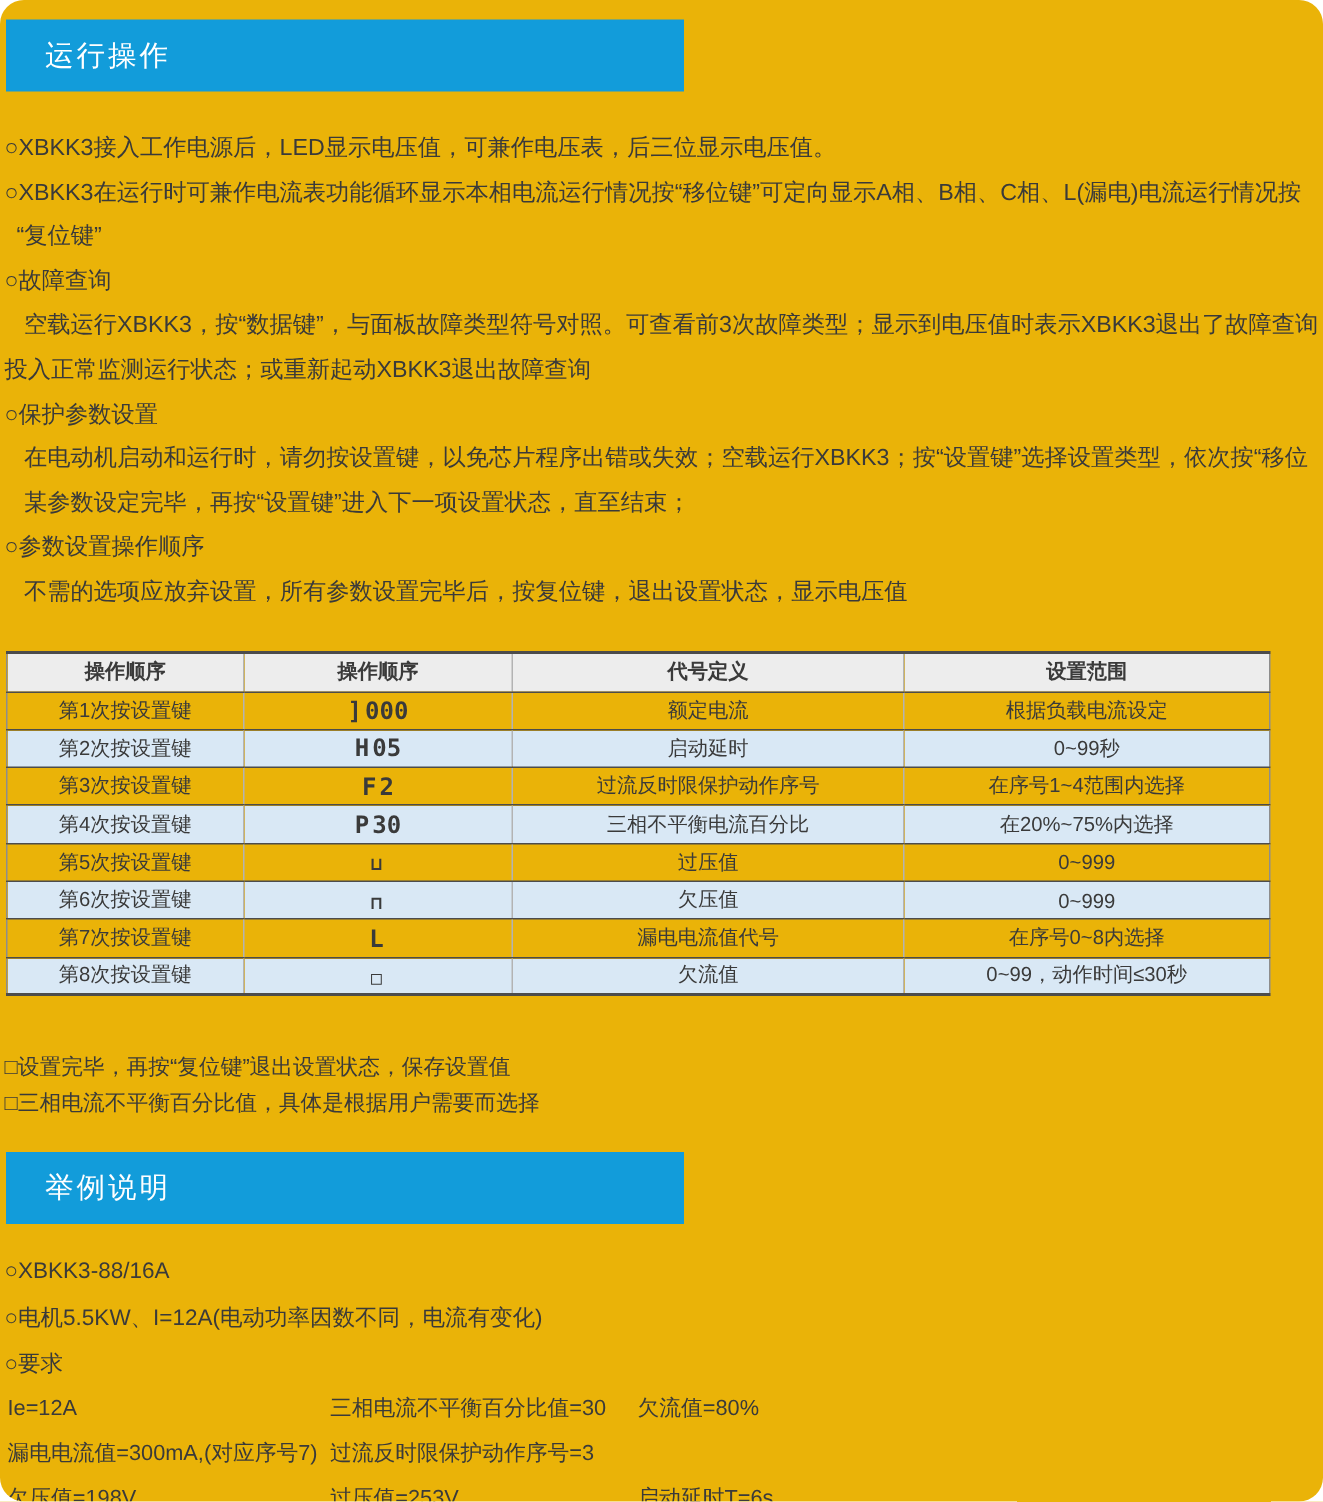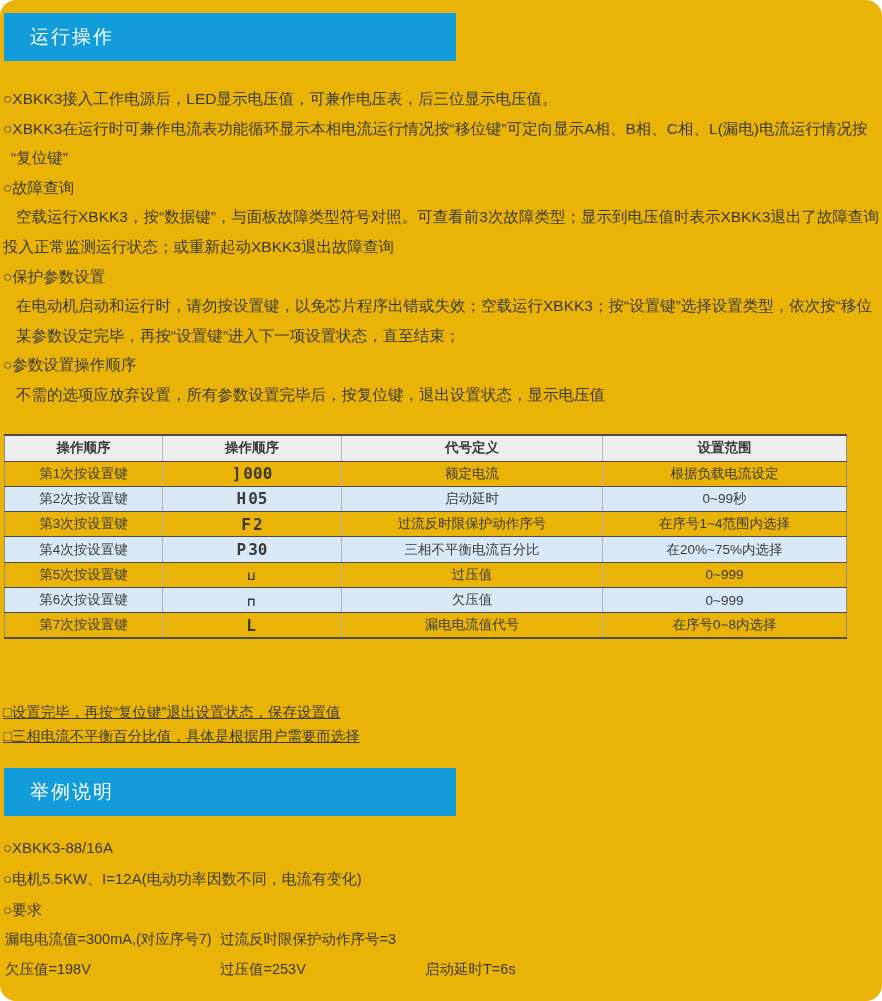--- a/index.html
+++ b/index.html
@@ -43,21 +43,21 @@
   table.params tbody tr:nth-child(even){background:var(--row_alt);}
   table.params tbody tr:last-child td{border-bottom:none;}
   col.c1{width:158px;} col.c2{width:179px;} col.c3{width:261px;} col.c4{width:244px;}
   .disp{font-family:"DejaVu Sans Mono","Liberation Mono",monospace;font-weight:bold;}
   .disp .sym{font-size:16px;}
   .disp .num{font-size:16px;margin-left:2px;}
   tr.smallglyph .sym{font-size:12px;}
 
   
   .notes{position:absolute;left:3px;top:700px;width:860px;font-size:14.5px;}
-  .notes .ln{height:24px;line-height:24px;white-space:nowrap;text-decoration:underline;}
+  .notes .ln{height:24px;line-height:24px;white-space:nowrap;}
 
   
   .examples{position:absolute;left:3px;top:832px;width:860px;font-size:15px;}
   .examples .ln{height:31px;line-height:31px;white-space:nowrap;}
   .exgrid{position:absolute;left:5px;top:924px;width:874px;font-size:14.5px;}
   .exgrid .row{display:flex;height:30px;line-height:30px;}
   .exgrid .c1{width:215px;} .exgrid .c2{width:205px;} .exgrid .c3{flex:1;}
 </style>
 </head>
 <body>
@@ -133,40 +133,51 @@
         <td class="disp"><span class="sym">⊓</span><span class="num"></span></td>
         <td>欠压值</td>
         <td>0~999</td>
       </tr>
       <tr>
         <td>第7次按设置键</td>
         <td class="disp"><span class="sym">L</span><span class="num"></span></td>
         <td>漏电电流值代号</td>
         <td>在序号0~8内选择</td>
       </tr>
+      <tr class="smallglyph">
+        <td>第8次按设置键</td>
+        <td class="disp"><span class="sym">□</span><span class="num"></span></td>
+        <td>欠流值</td>
+        <td>0~99，动作时间≤30秒</td>
+      </tr>
     </tbody>
   </table>
 
   <div class="notes">
     <div class="ln">□设置完毕，再按“复位键”退出设置状态，保存设置值</div>
     <div class="ln">□三相电流不平衡百分比值，具体是根据用户需要而选择</div>
   </div>
 
   <div class="band band2">
     <span>举例说明</span>
   </div>
 
   <div class="examples">
     <div class="ln">○XBKK3-88/16A</div>
     <div class="ln">○电机5.5KW、I=12A(电动功率因数不同，电流有变化)</div>
     <div class="ln">○要求</div>
   </div>
 
   <div class="exgrid">
     <div class="row">
+      <div class="c1">Ie=12A</div>
+      <div class="c2">三相电流不平衡百分比值=30</div>
+      <div class="c3">欠流值=80%</div>
+    </div>
+    <div class="row">
       <div class="c1">漏电电流值=300mA,(对应序号7)</div>
       <div class="c2">过流反时限保护动作序号=3</div>
       <div class="c3"></div>
     </div>
     <div class="row">
       <div class="c1">欠压值=198V</div>
       <div class="c2">过压值=253V</div>
       <div class="c3">启动延时T=6s</div>
     </div>
   </div>

